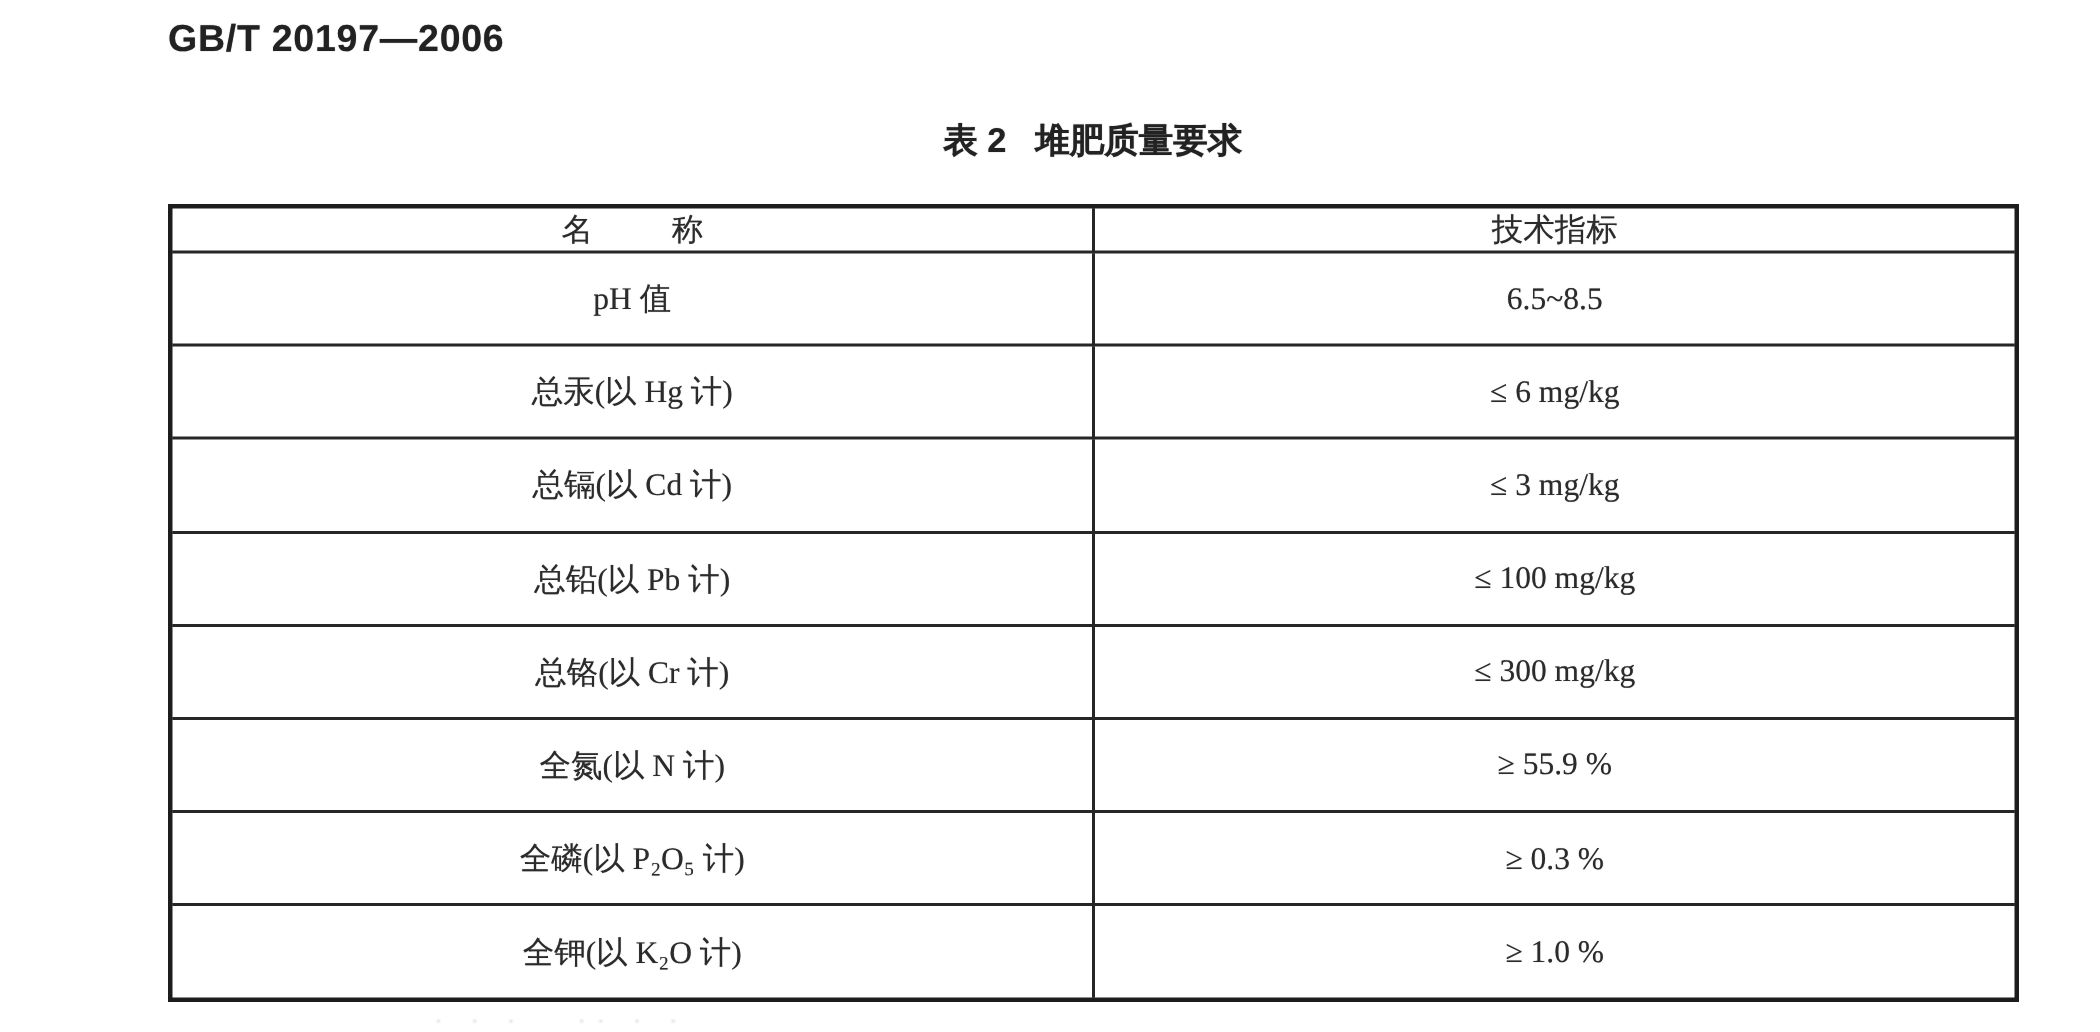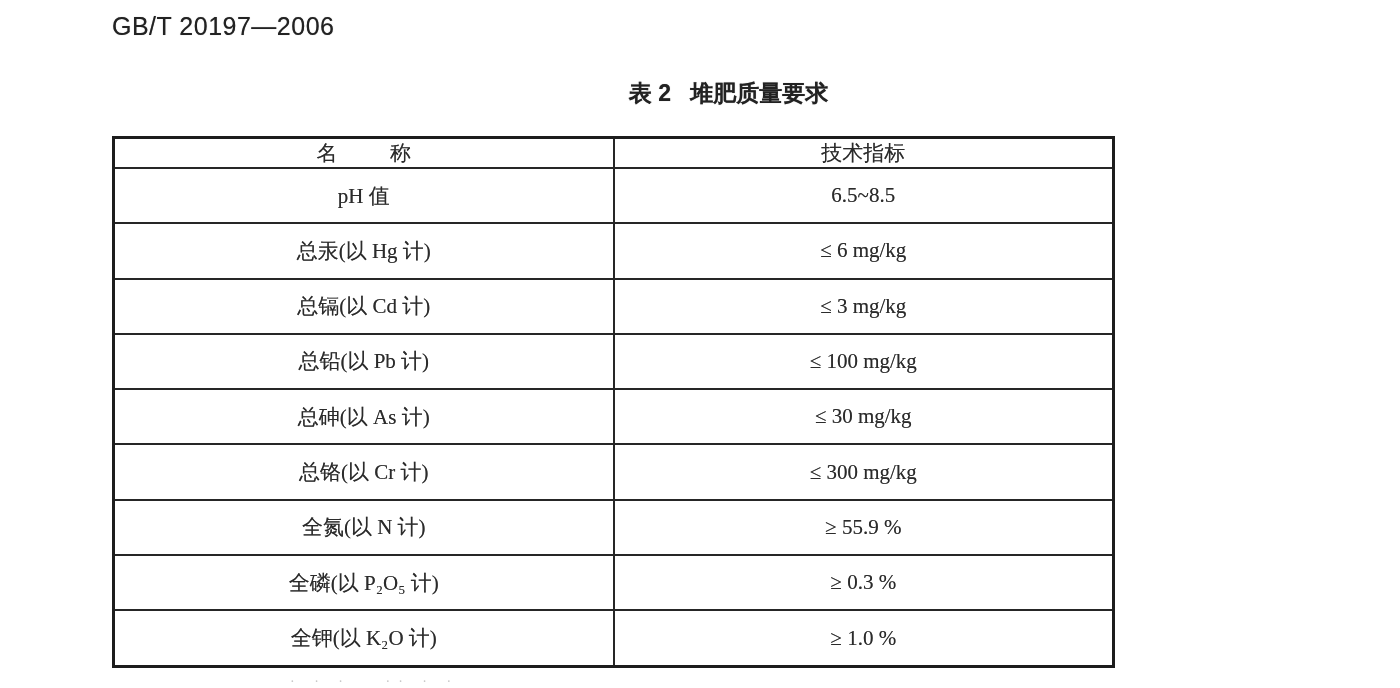--- a/index.html
+++ b/index.html
@@ -14,21 +14,21 @@
     background: #ffffff;
     overflow: hidden;
     font-family: "Liberation Serif", "DejaVu Serif", serif;
     color: #2b2b2b;
   }
   .std-code {
     position: absolute;
     left: 112px;
     top: 12px;
     font-family: "Liberation Sans", "DejaVu Sans", sans-serif;
-    font-weight: normal;
+    font-weight: bold;
     font-size: 25px;
     letter-spacing: 0.5px;
     color: #222222;
     text-shadow: 0 0 0.7px rgba(0,0,0,0.5);
   }
   .table-title {
     position: absolute;
     left: 112px;
     top: 78px;
     width: 1233px;
@@ -37,21 +37,21 @@
     font-weight: bold;
     font-size: 23px;
     white-space: pre;
     color: #222222;
     text-shadow: 0 0 0.7px rgba(0,0,0,0.5);
   }
   table.std-table {
     position: absolute;
     left: 112px;
     top: 136px;
-    width: 1003px;
+    width: 1234px;
     height: 532px;
     border-collapse: collapse;
     table-layout: fixed;
     border: 3px solid #1d1d1d;
   }
   .std-table th,
   .std-table td {
     border: 2px solid #262626;
     text-align: center;
     vertical-align: middle;
@@ -107,24 +107,20 @@
       </tr>
       <tr>
         <td>总镉(以 Cd 计)</td>
         <td>≤ 3 mg/kg</td>
       </tr>
       <tr>
         <td>总铅(以 Pb 计)</td>
         <td>≤ 100 mg/kg</td>
       </tr>
       <tr>
-        <td>总砷(以 As 计)</td>
-        <td>≤ 30 mg/kg</td>
-      </tr>
-      <tr>
         <td>总铬(以 Cr 计)</td>
         <td>≤ 300 mg/kg</td>
       </tr>
       <tr>
         <td>全氮(以 N 计)</td>
         <td>≥ 55.9 %</td>
       </tr>
       <tr>
         <td>全磷(以 P₂O₅ 计)</td>
         <td>≥ 0.3 %</td>

